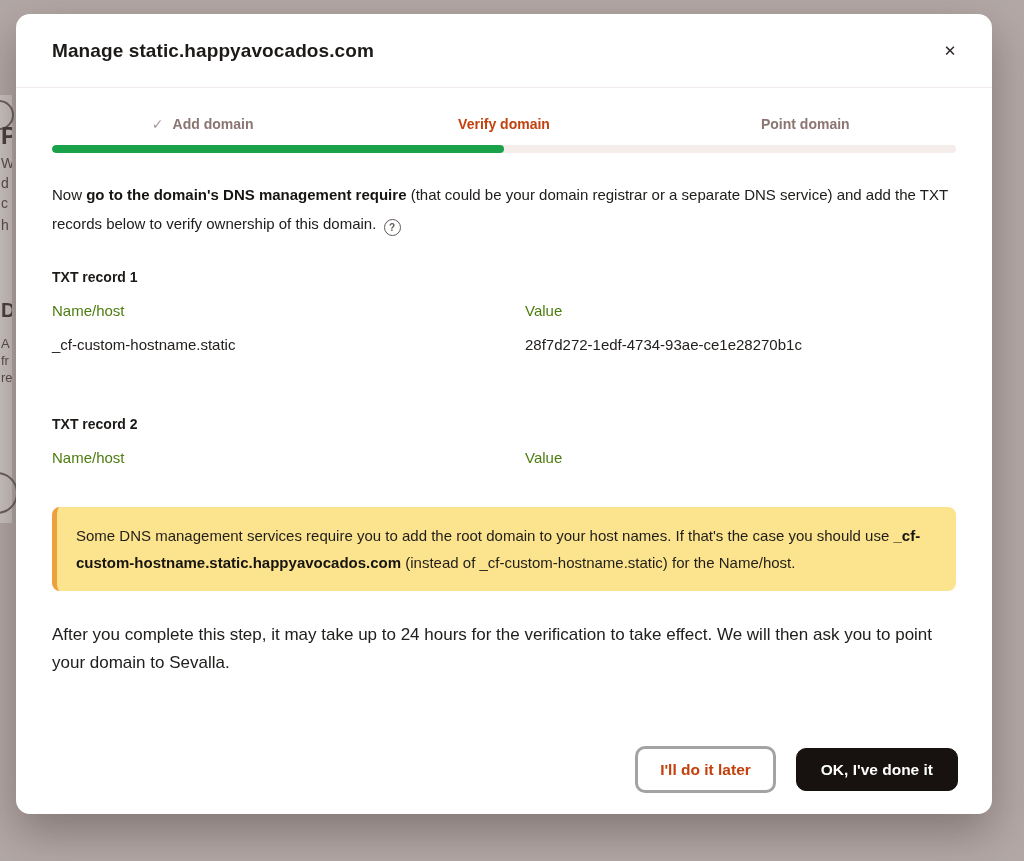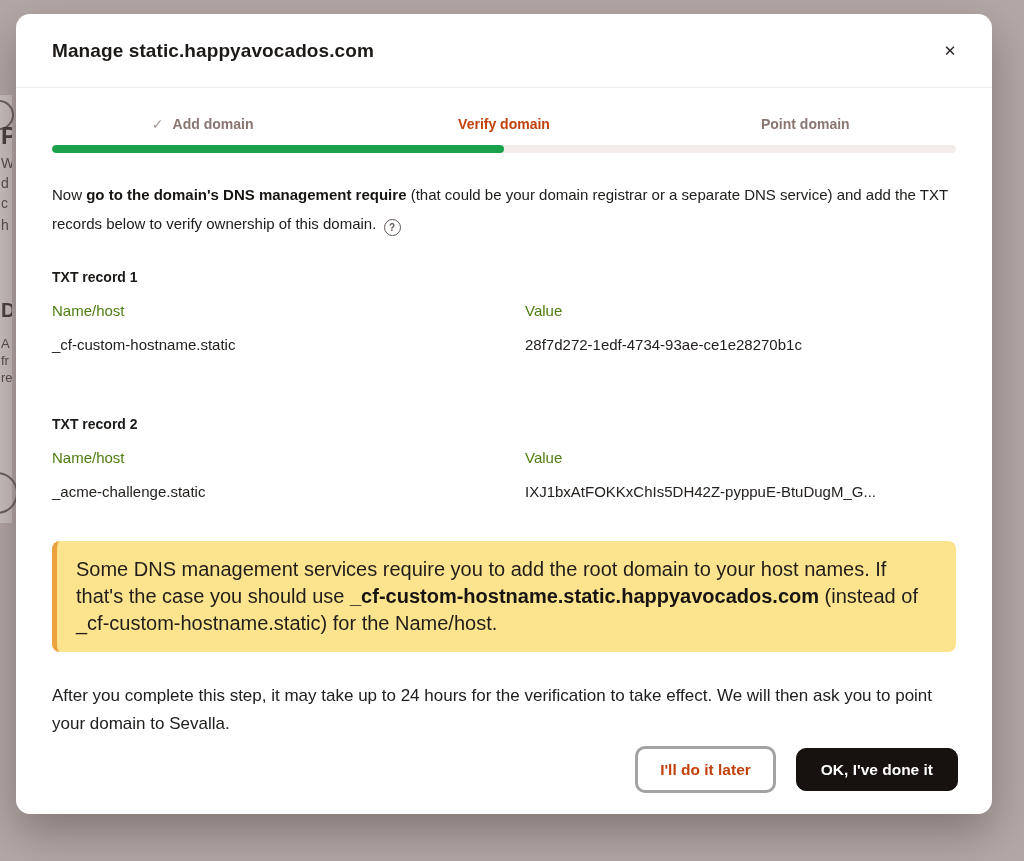--- a/index.html
+++ b/index.html
@@ -80,21 +80,21 @@
   .record + .record { margin-top: 63px; }
   .record-title { font-size: 14px; font-weight: 700; color: #1c1917; }
   .record-grid { display: grid; grid-template-columns: 473px 1fr; }
   .record-grid.labels { margin-top: 17px; font-size: 15px; color: #4d7c0f; }
   .record-grid.values { margin-top: 17px; font-size: 15px; color: #24211f; }
 
   
   .warning {
     margin-top: 41px; background: #fbe48d; border-left: 5px solid #eca03e;
     border-radius: 8px; padding: 15px 20px 15px 19px;
-    font-size: 20px; line-height: 27px; color: #211d1a; box-sizing: border-box;
+    font-size: 15px; line-height: 27px; color: #211d1a; box-sizing: border-box;
   }
 
   
   .footer-note { margin-top: 30px; font-size: 17px; line-height: 28px; color: #21201e; max-width: 945px; }
   .footer-actions {
     position: absolute; right: 34px; bottom: 21px;
     display: flex; gap: 20px; align-items: center;
   }
   .btn {
     font-family: inherit; font-size: 15.5px; font-weight: 600; border-radius: 10px;
@@ -163,24 +163,20 @@
         <div>28f7d272-1edf-4734-93ae-ce1e28270b1c</div>
       </div>
     </div>
 
     <div class="record">
       <div class="record-title">TXT record 2</div>
       <div class="record-grid labels">
         <div>Name/host</div>
         <div>Value</div>
       </div>
-      <div class="record-grid values">
-        <div>_acme-challenge.static</div>
-        <div>IXJ1bxAtFOKKxChIs5DH42Z-pyppuE-BtuDugM_G...</div>
-      </div>
     </div>
 
     <div class="warning"><span>Some DNS management services require you to add the root domain to your host names. If that's the case you should use </span><b>_cf-custom-hostname.static.happyavocados.com</b><span> (instead of _cf-custom-hostname.static) for the Name/host.</span></div>
 
     <p class="footer-note">After you complete this step, it may take up to 24 hours for the verification to take effect. We will then ask you to point your domain to Sevalla.</p>
 
   </div>
 
   <div class="footer-actions">
     <button class="btn secondary">I'll do it later</button>

